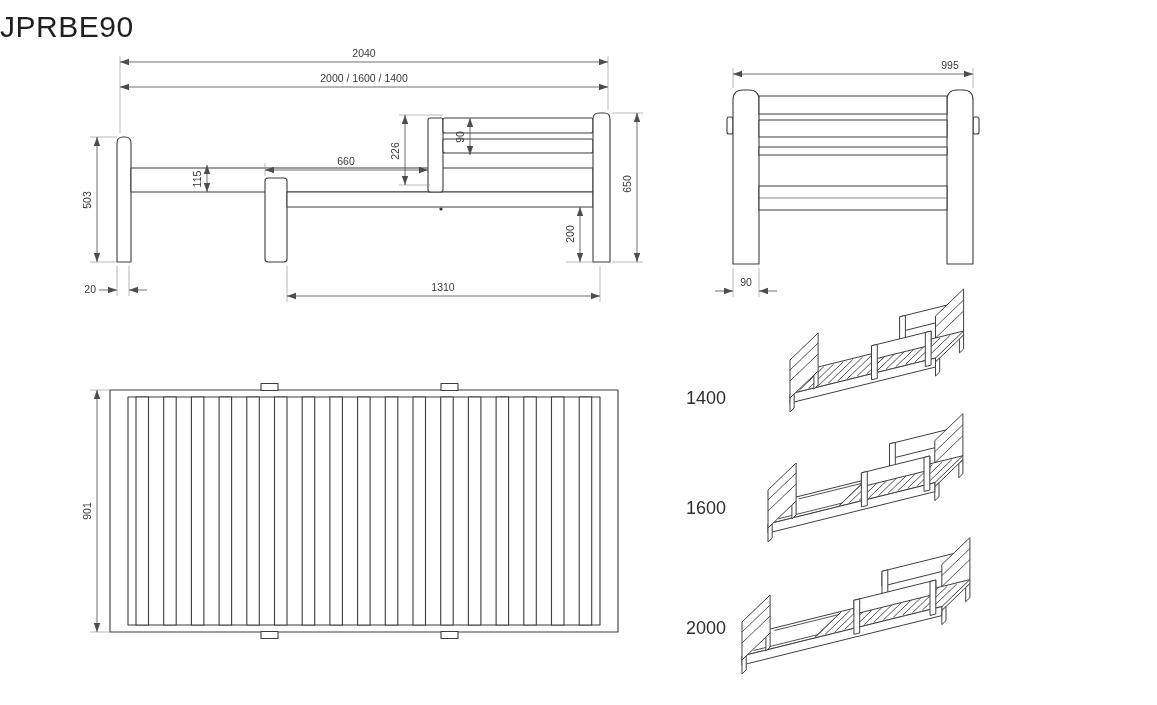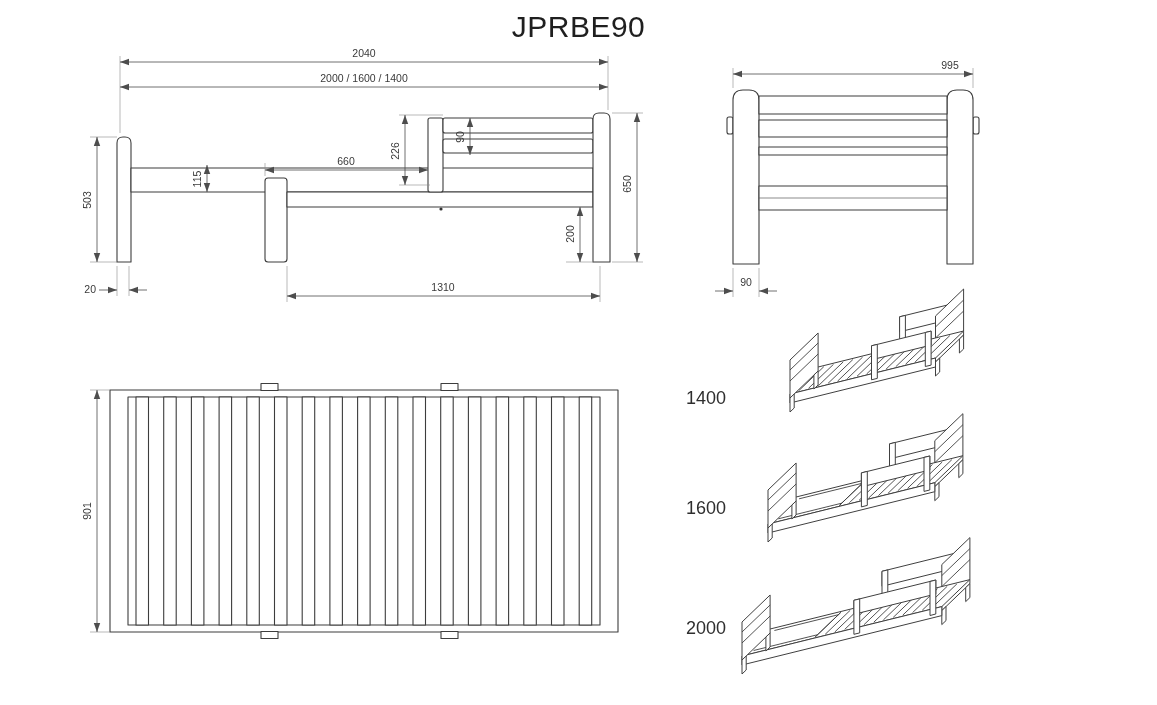--- a/index.html
+++ b/index.html
@@ -1,19 +1,19 @@
 <!DOCTYPE html>
 <html><head>
 <meta charset="utf-8">
 <style>
   *{margin:0;padding:0;box-sizing:border-box}
   html,body{background:#fff}
   .page{position:relative;width:1157px;height:705px;background:#fff;overflow:hidden;
         font-family:"Liberation Sans",sans-serif}
-  .title{position:absolute;top:10px;left:0;width:100%;text-align:center;
+  .title{position:absolute;top:10px;left:0;width:100%;text-align:left;
          font-size:30px;font-weight:400;letter-spacing:.5px;color:#1f1f1f}
   svg.sheet{position:absolute;top:0;left:0}
   .part{fill:#fff;stroke:#3d3d3d;stroke-width:1.1;stroke-linejoin:round}
   .part-line{stroke:#3d3d3d;stroke-width:1}
   .thin{stroke-width:.7;stroke:#5a5a5a}
   .dim-line{stroke:#4d4d4d;stroke-width:.8;fill:none}
   .ext-line{stroke:#8c8c8c;stroke-width:.6}
   text.dim{font:10.5px "Liberation Sans",sans-serif;fill:#3a3a3a}
   text.variant{font:18px "Liberation Sans",sans-serif;fill:#2e2e2e}
   .part3d{fill:#fff;stroke:#404040;stroke-width:1;stroke-linejoin:round}

